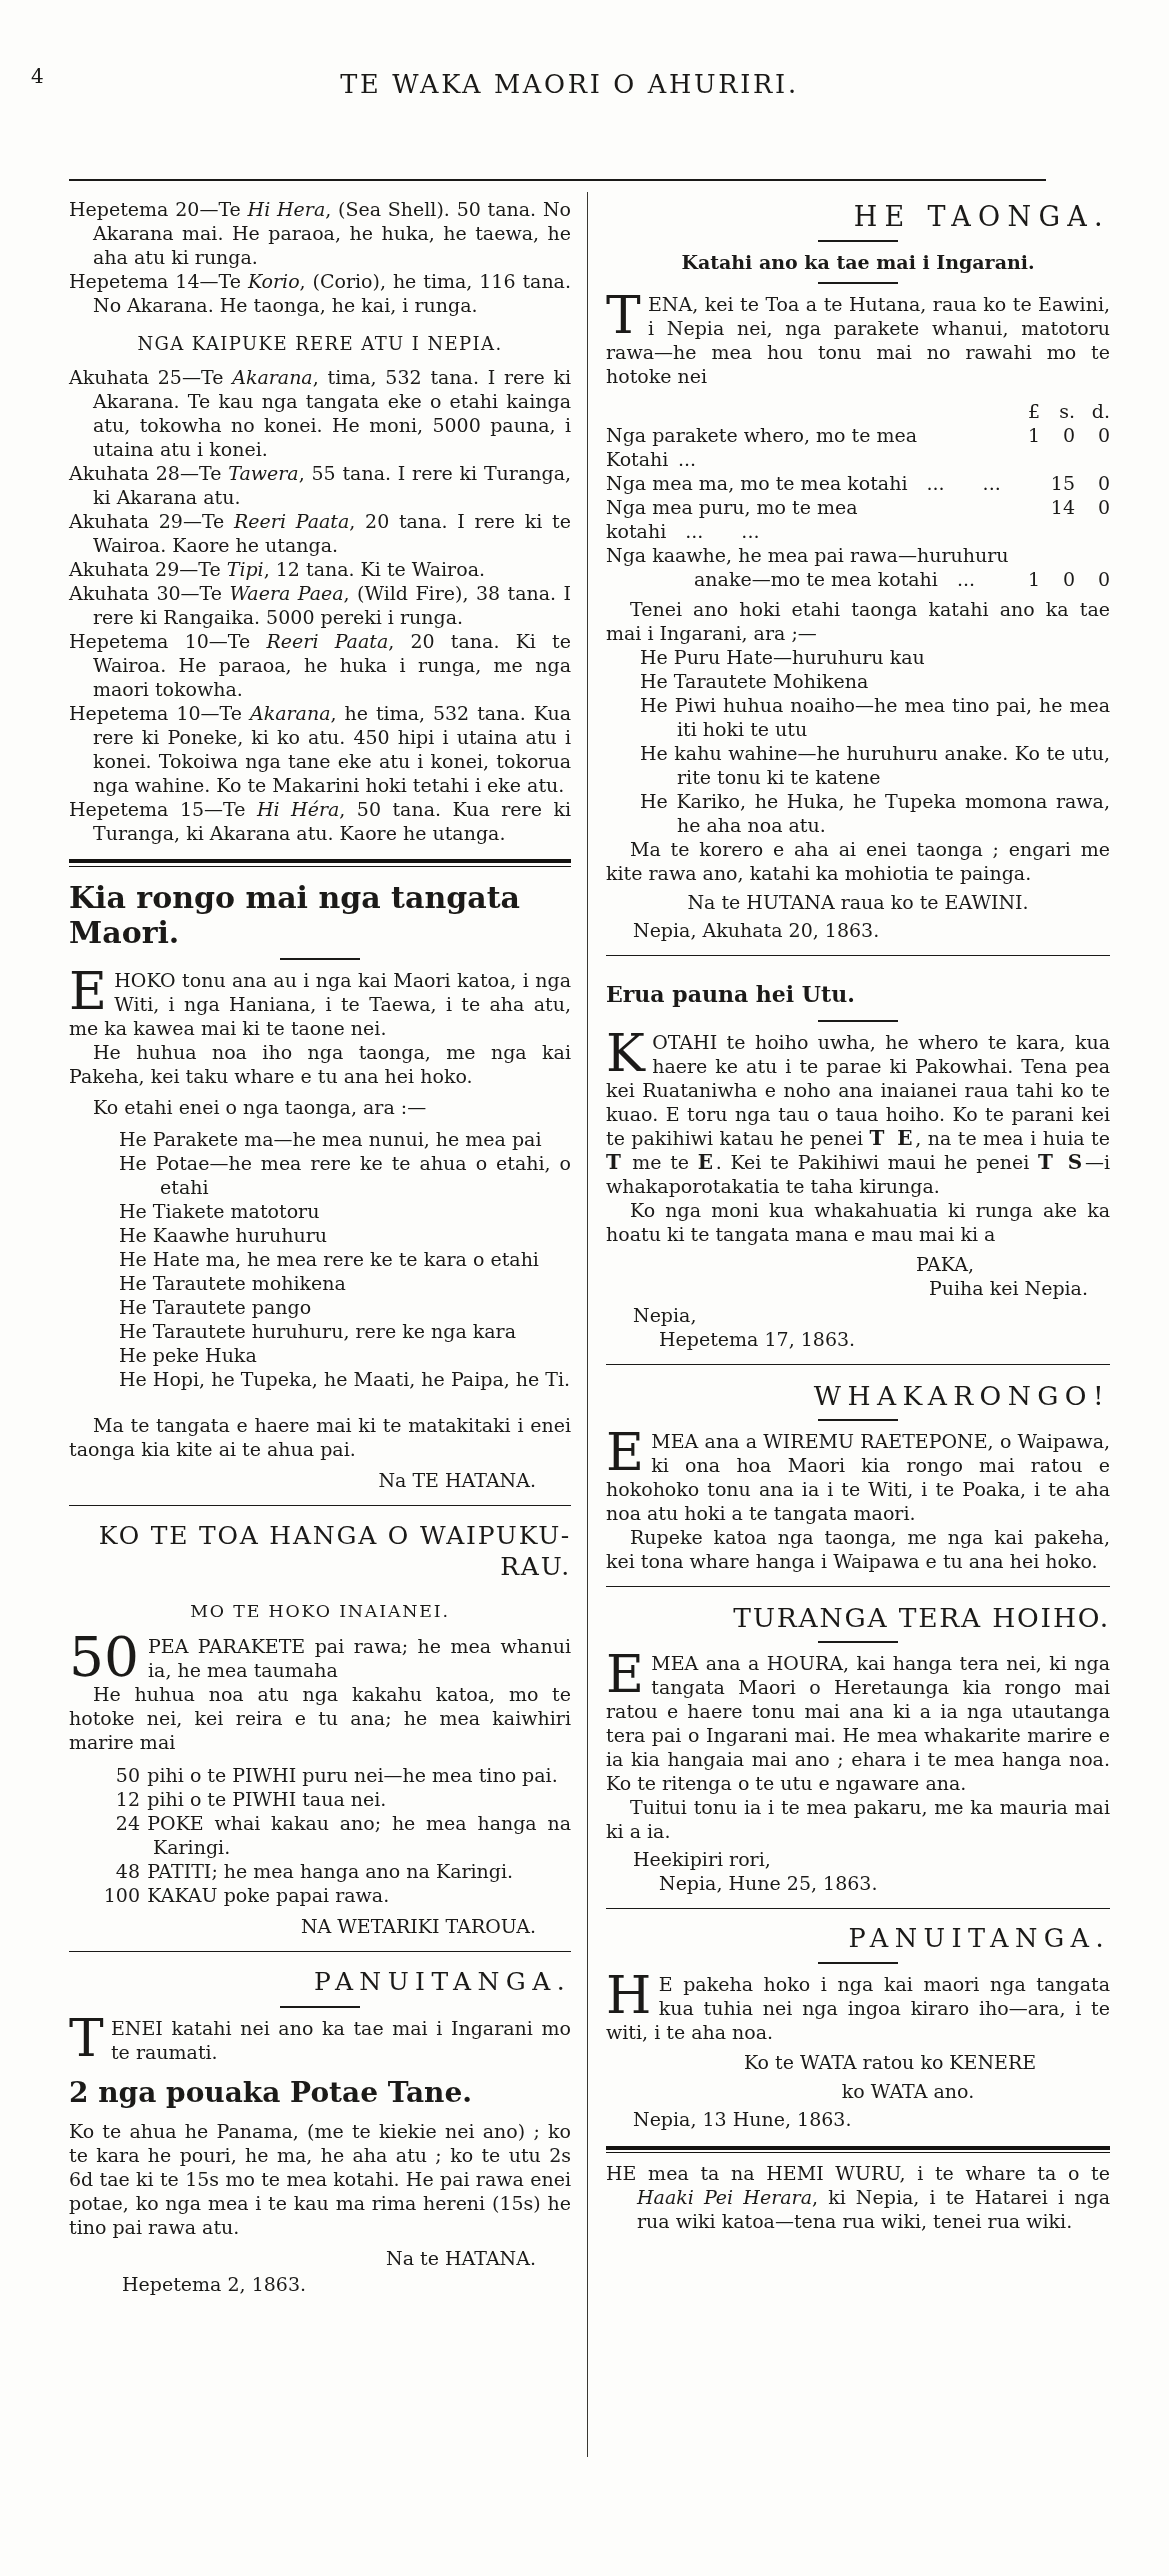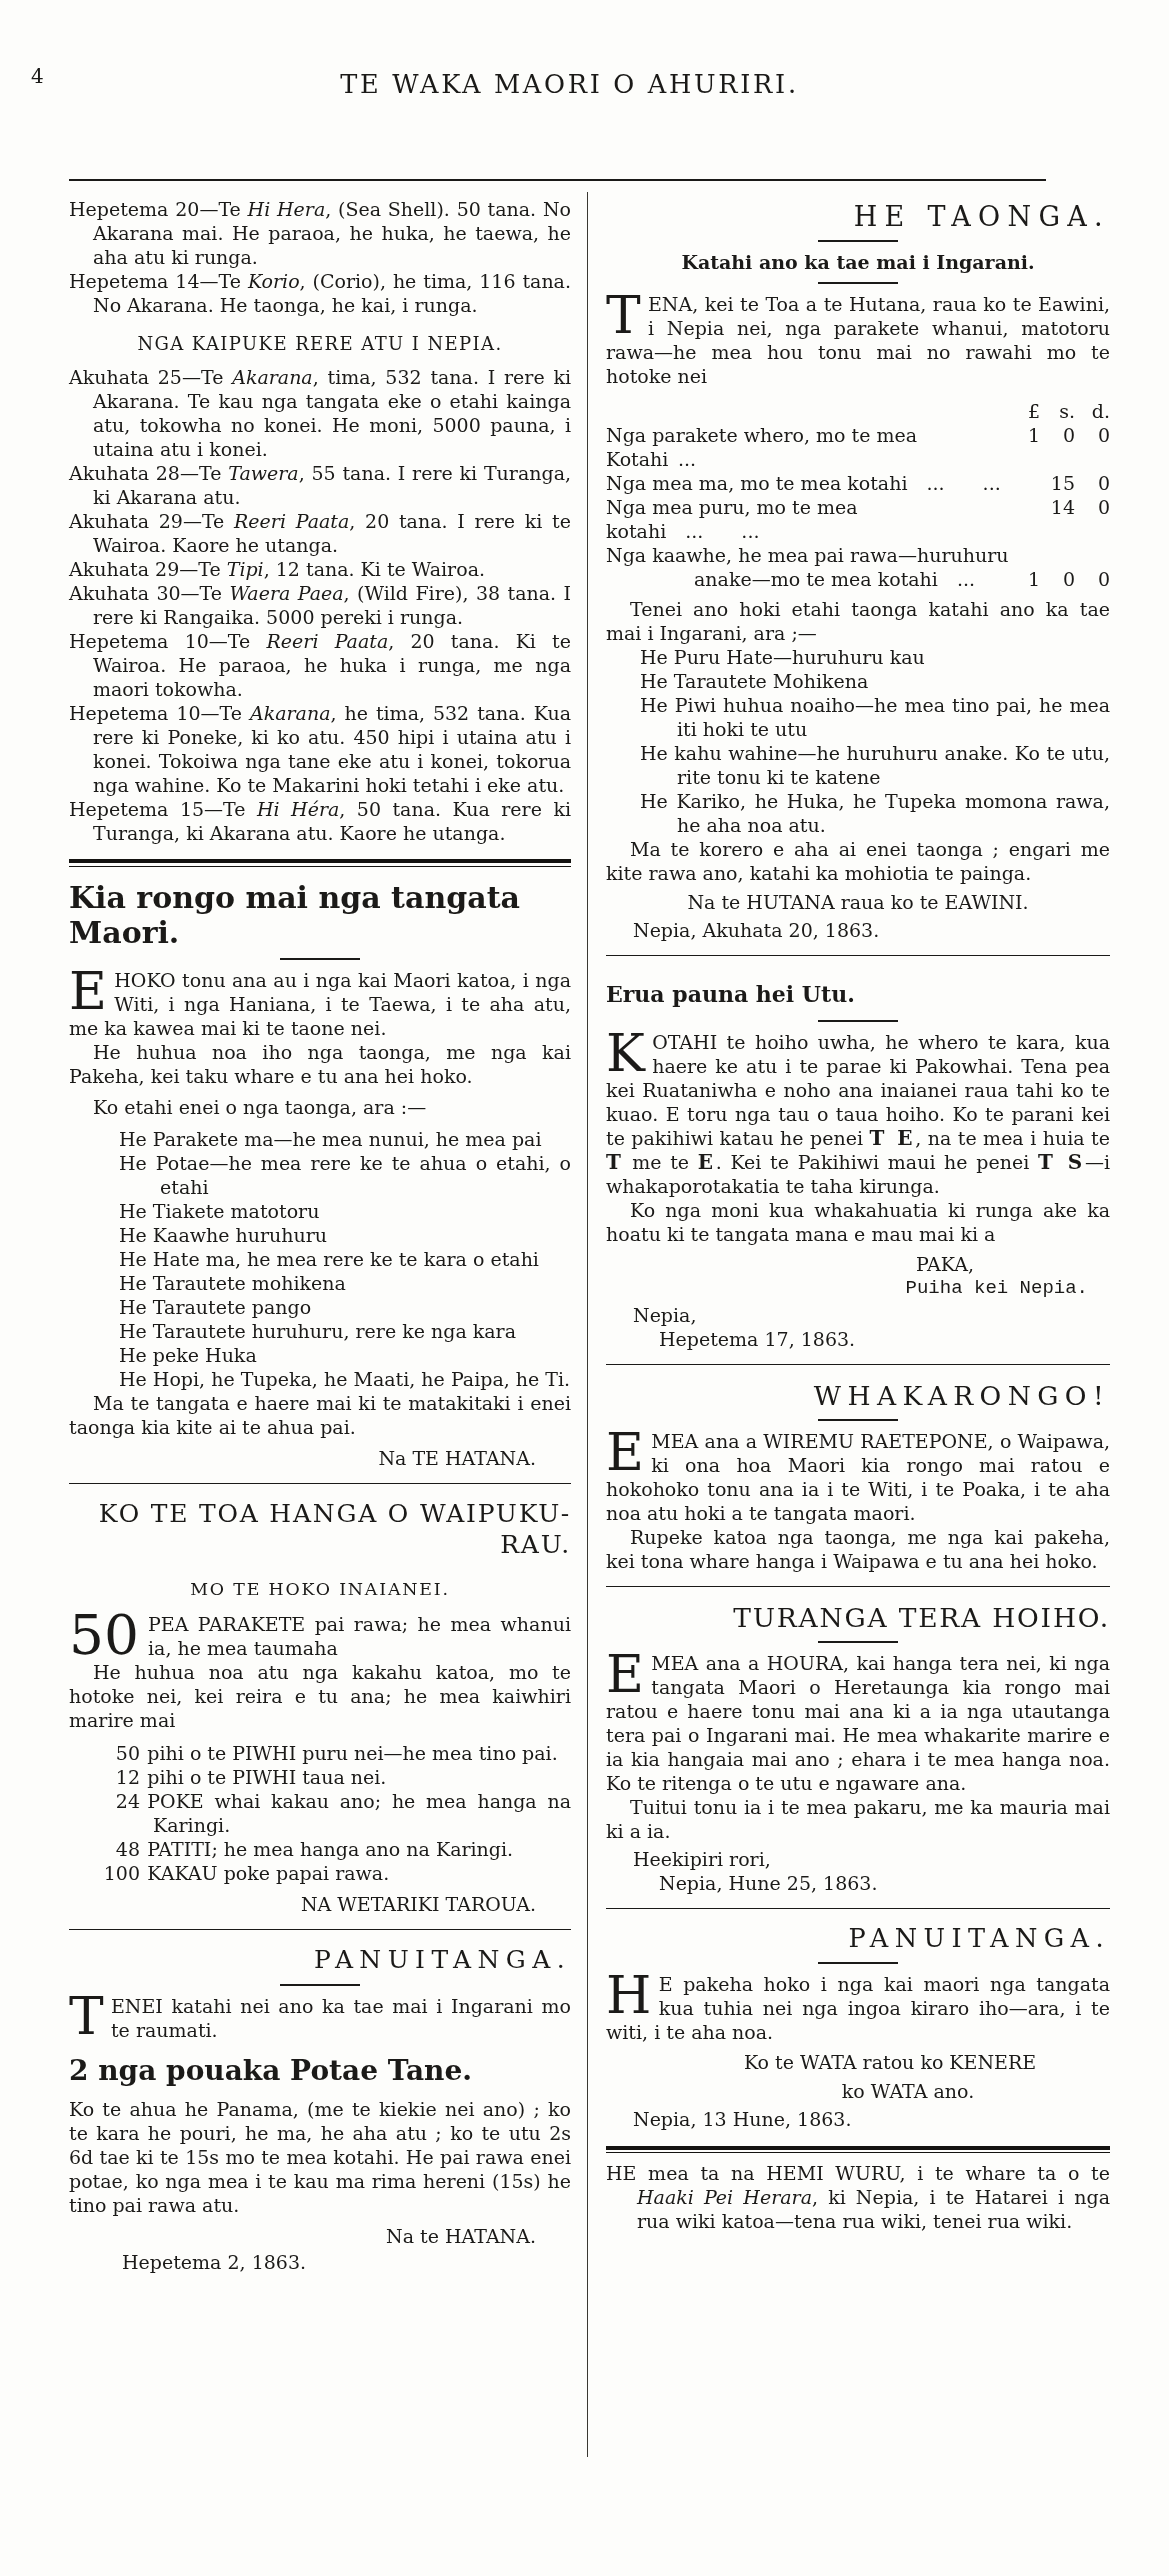--- a/index.html
+++ b/index.html
@@ -48,21 +48,21 @@
   .ritem{padding-left:71px;text-indent:-37px;}
   .nlist{margin:9px 0 3.7px;}
   .nitem{padding-left:84px;text-indent:-57px;}
   .num{display:inline-block;width:44px;text-align:right;margin-right:7.3px;text-indent:0;}
 
   .sig-right{text-align:right;padding-right:35px;margin:7.3px 0 1.8px;text-indent:0;}
   .sig-center{text-align:center;margin:5.5px 0 0;text-indent:0;}
   .place-left{padding-left:27px;text-indent:0;margin-top:3.7px;}
   .date-left{padding-left:53px;text-indent:0;}
   .sig-mid{text-align:center;padding-left:174px;margin-top:5.5px;text-indent:0;}
-  .sig-r2{text-align:right;padding-right:22px;text-indent:0;font-family:Liberation Mono, monospace;}
+  .sig-r2{text-align:right;padding-right:22px;text-indent:0;}
 
   .ptable{margin:11px 0 5.5px;}
   .prow{display:flex;}
   .pd{flex:1 1 auto;text-align:left;}
   .pd.indent2{padding-left:88px;}
   .pv{flex:0 0 35px;text-align:right;}
   .phead{justify-content:flex-end;}
 
   .brand{font-weight:bold;letter-spacing:2.7px;font-size:20px;}
 </style>
@@ -102,21 +102,21 @@
     <p class="gitem">He Parakete ma—he mea nunui, he mea pai</p>
     <p class="gitem">He Potae—he mea rere ke te ahua o etahi, o etahi</p>
     <p class="gitem">He Tiakete matotoru</p>
     <p class="gitem">He Kaawhe huruhuru</p>
     <p class="gitem">He Hate ma, he mea rere ke te kara o etahi</p>
     <p class="gitem">He Tarautete mohikena</p>
     <p class="gitem">He Tarautete pango</p>
     <p class="gitem">He Tarautete huruhuru, rere ke nga kara</p>
     <p class="gitem">He peke Huka</p>
     <p class="gitem">He Hopi, he Tupeka, he Maati, he Paipa, he Ti.</p>
-    <p class="para ind" style="margin-top:0;">Ma te tangata e haere mai ki te matakitaki i enei taonga kia kite ai te ahua pai.</p>
+    <p class="para ind" style="margin-top:22px;">Ma te tangata e haere mai ki te matakitaki i enei taonga kia kite ai te ahua pai.</p>
     <p class="sig-right">Na TE HATANA.</p>
 
     <div class="rule"></div>
 
     <h2 class="caps-head">KO TE TOA HANGA O WAIPUKU-RAU.</h2>
     <h4 class="sub-head">MO TE HOKO INAIANEI.</h4>
     <p class="para"><span class="dcnum">50</span><span>PEA PARAKETE pai rawa; he mea whanui ia, he mea taumaha</span></p>
     <p class="para ind">He huhua noa atu nga kakahu katoa, mo te hotoke nei, kei reira e tu ana; he mea kaiwhiri marire mai</p>
     <div class="nlist">
       <p class="nitem"><span class="num">50</span><span>pihi o te PIWHI puru nei—he mea tino pai.</span></p>

